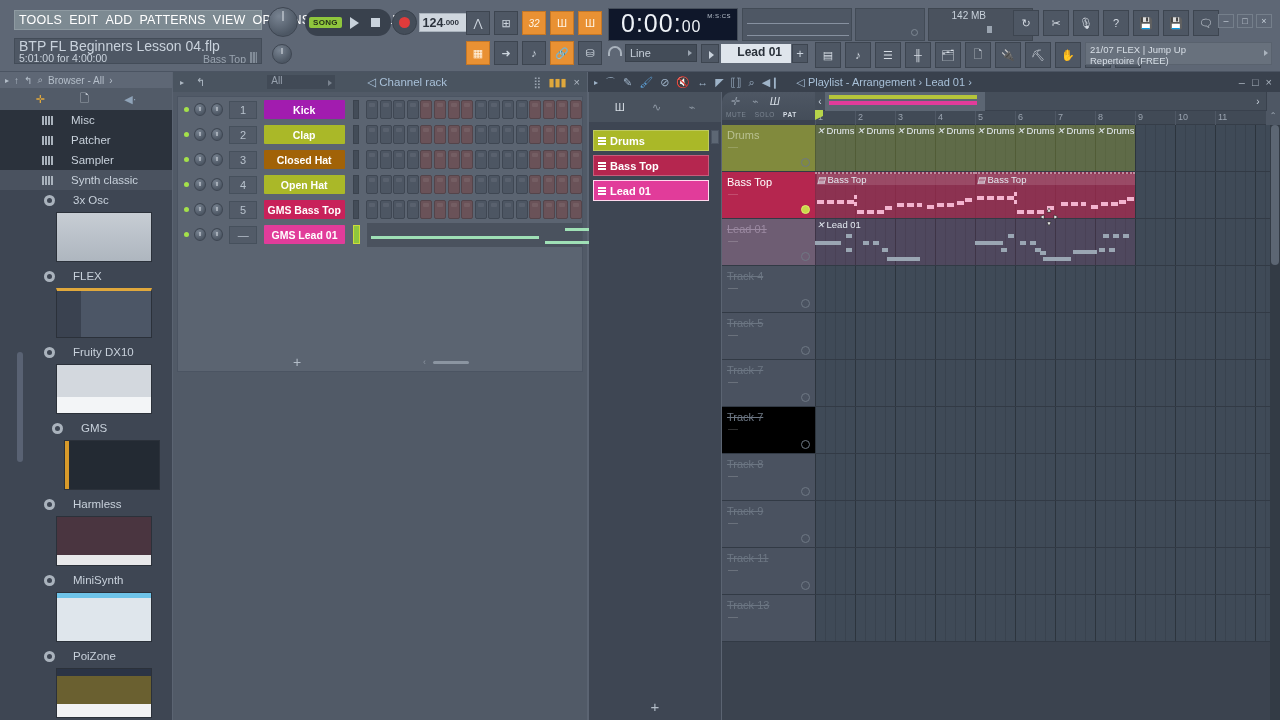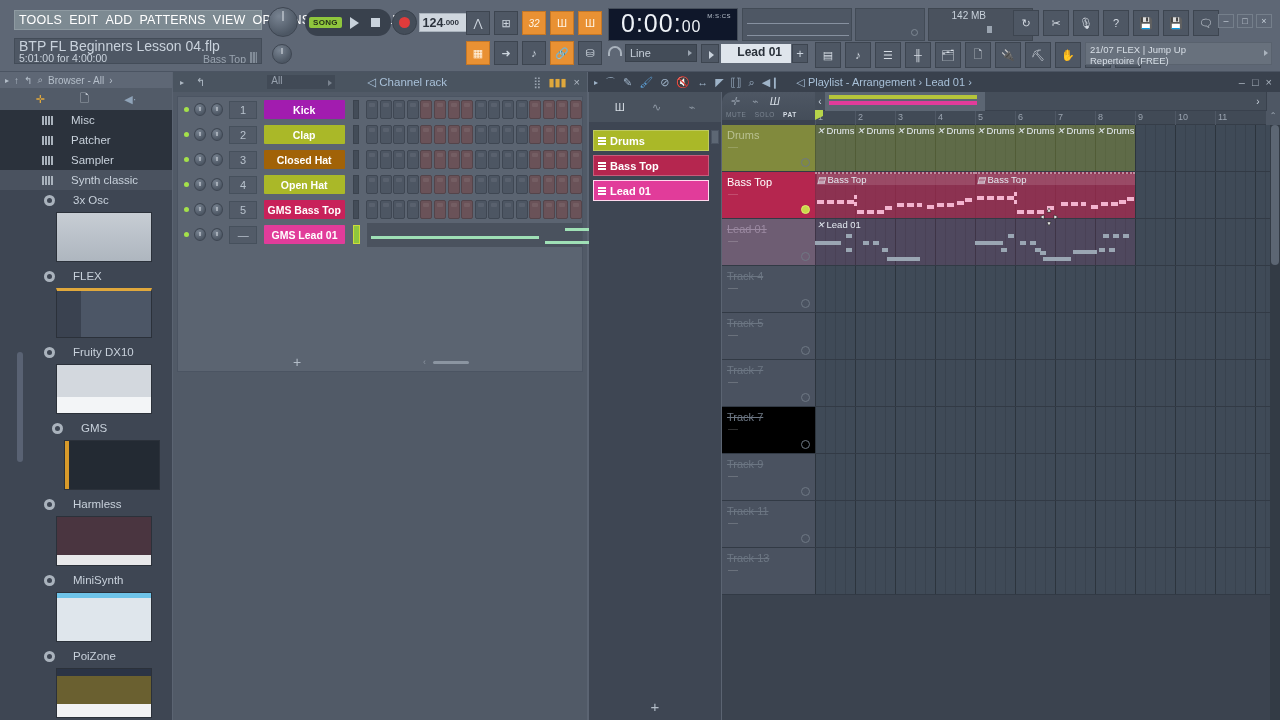--- a/index.html
+++ b/index.html
@@ -934,20 +934,30 @@
           <span class="trk-name" style="color:#6c7683;text-decoration:line-through">Track 7</span>
           <i class="trk-dash"></i>
             <i class="trk-dot"></i>
         </div>
         <div class="trk-lane">
             <div class="lane-grid"></div>
           </div>
       </div>
       <div class="trk">
         <div class="trk-head" style="background:#4a5260">
+          <span class="trk-name" style="color:#6c7683;text-decoration:line-through">Track 8</span>
+          <i class="trk-dash"></i>
+            <i class="trk-dot"></i>
+        </div>
+        <div class="trk-lane">
+            <div class="lane-grid"></div>
+          </div>
+      </div>
+      <div class="trk">
+        <div class="trk-head" style="background:#4a5260">
           <span class="trk-name" style="color:#6c7683;text-decoration:line-through">Track 9</span>
           <i class="trk-dash"></i>
             <i class="trk-dot"></i>
         </div>
         <div class="trk-lane">
             <div class="lane-grid"></div>
           </div>
       </div>
       <div class="trk">
         <div class="trk-head" style="background:#4a5260">

